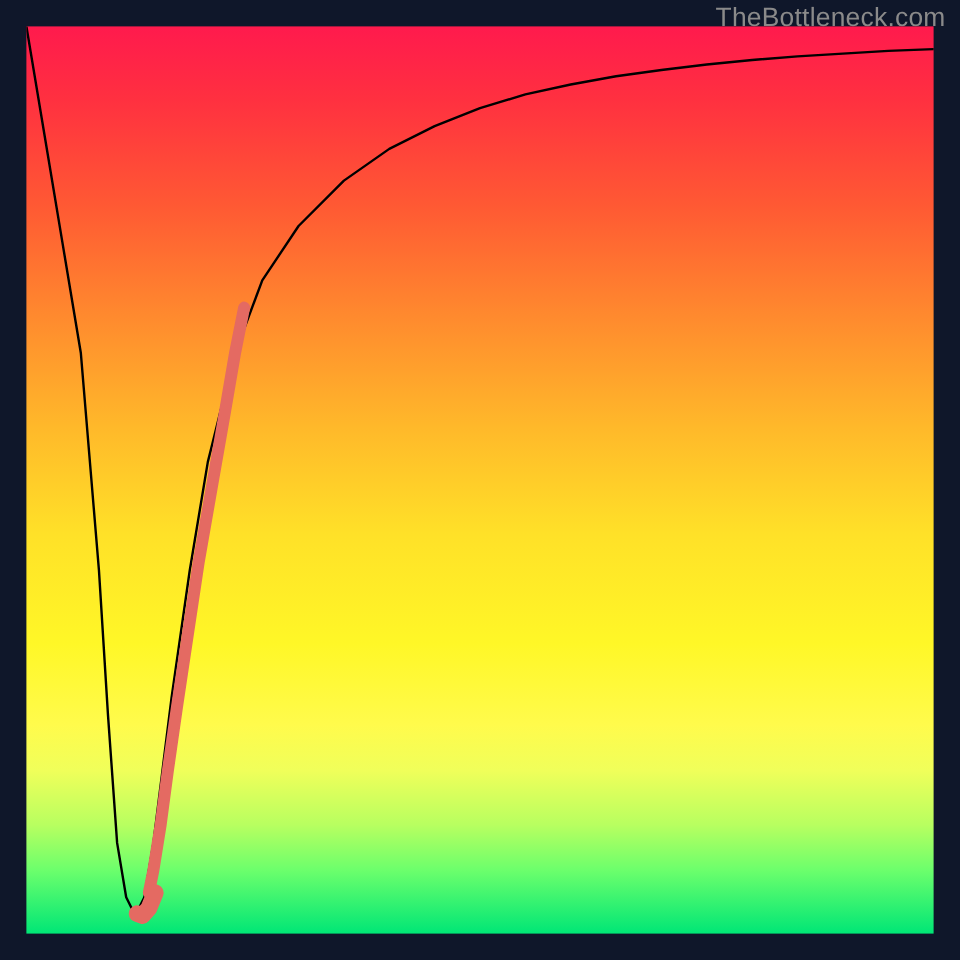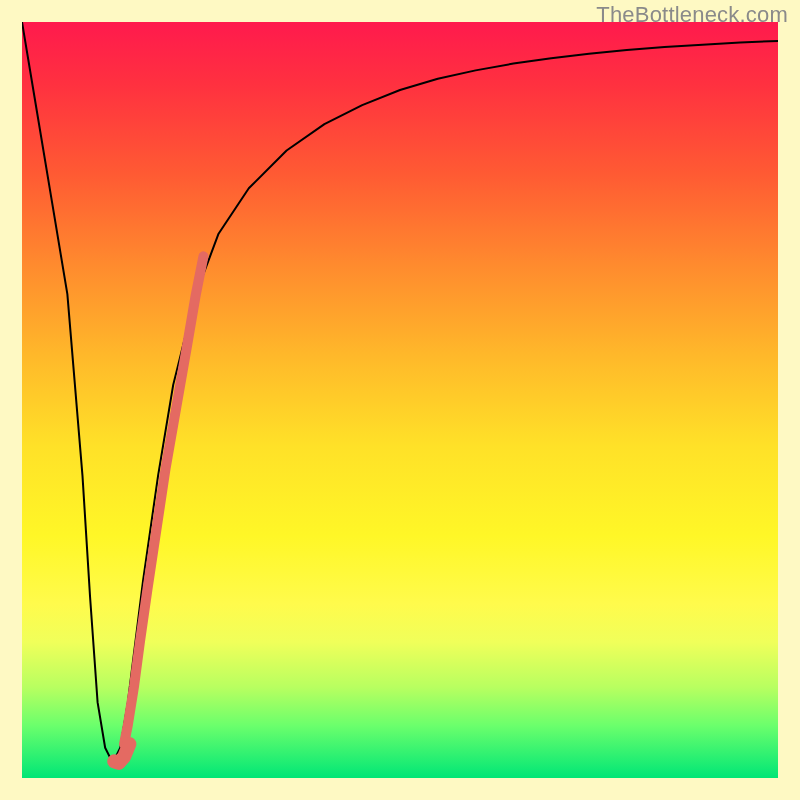--- a/index.html
+++ b/index.html
@@ -7,21 +7,21 @@
     padding: 0;
     width: 800px;
     height: 800px;
     background: #000;
     font-family: Arial, Helvetica, sans-serif;
   }
   .stage {
     position: relative;
     width: 800px;
     height: 800px;
-    background: #fef9c3;
+    background: #0f172a;
   }
   .plot-area {
     position: absolute;
     left: 22px;
     top: 22px;
     width: 756px;
     height: 756px;
     background: linear-gradient(
       to bottom,
       #ff1a4d 0%,

